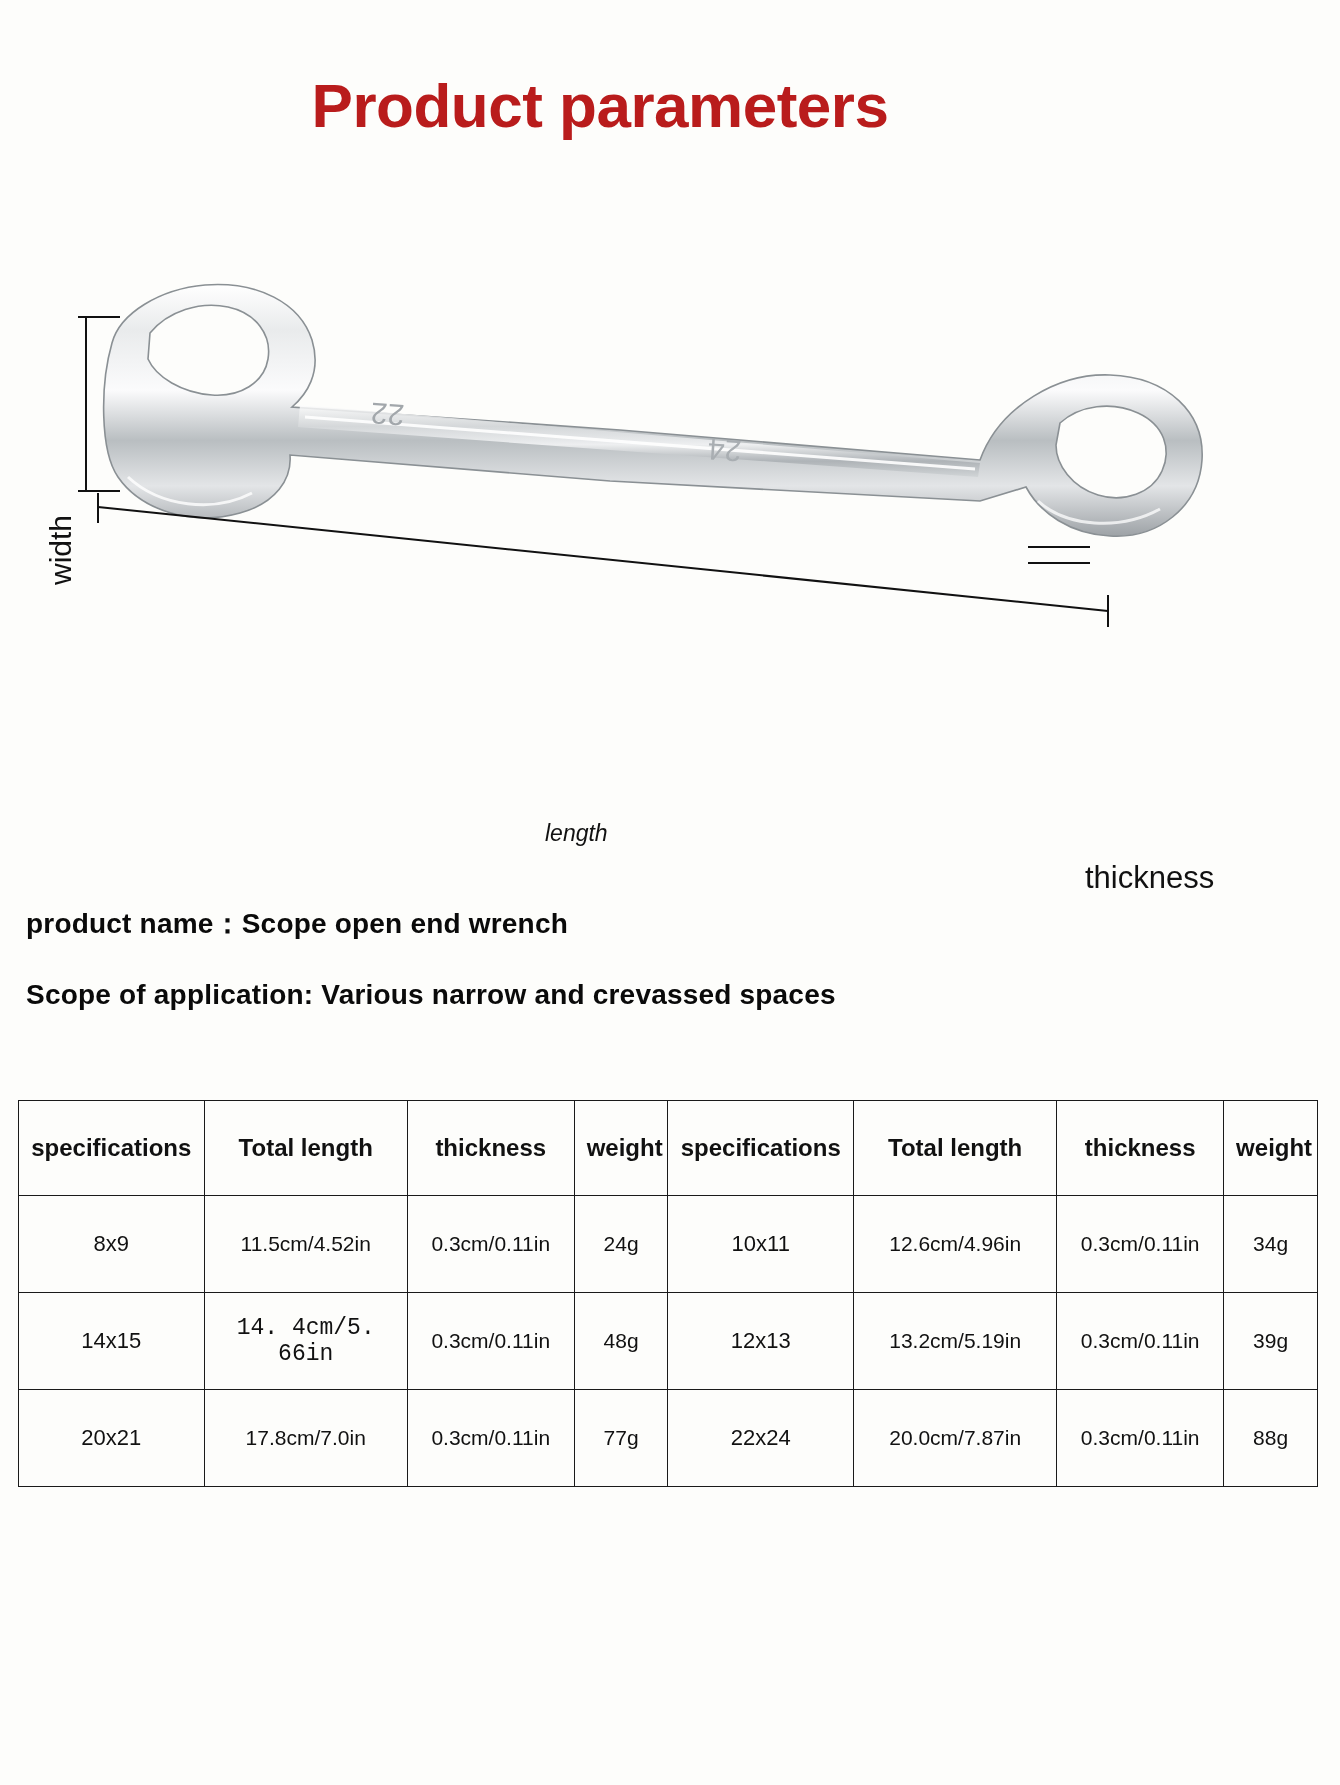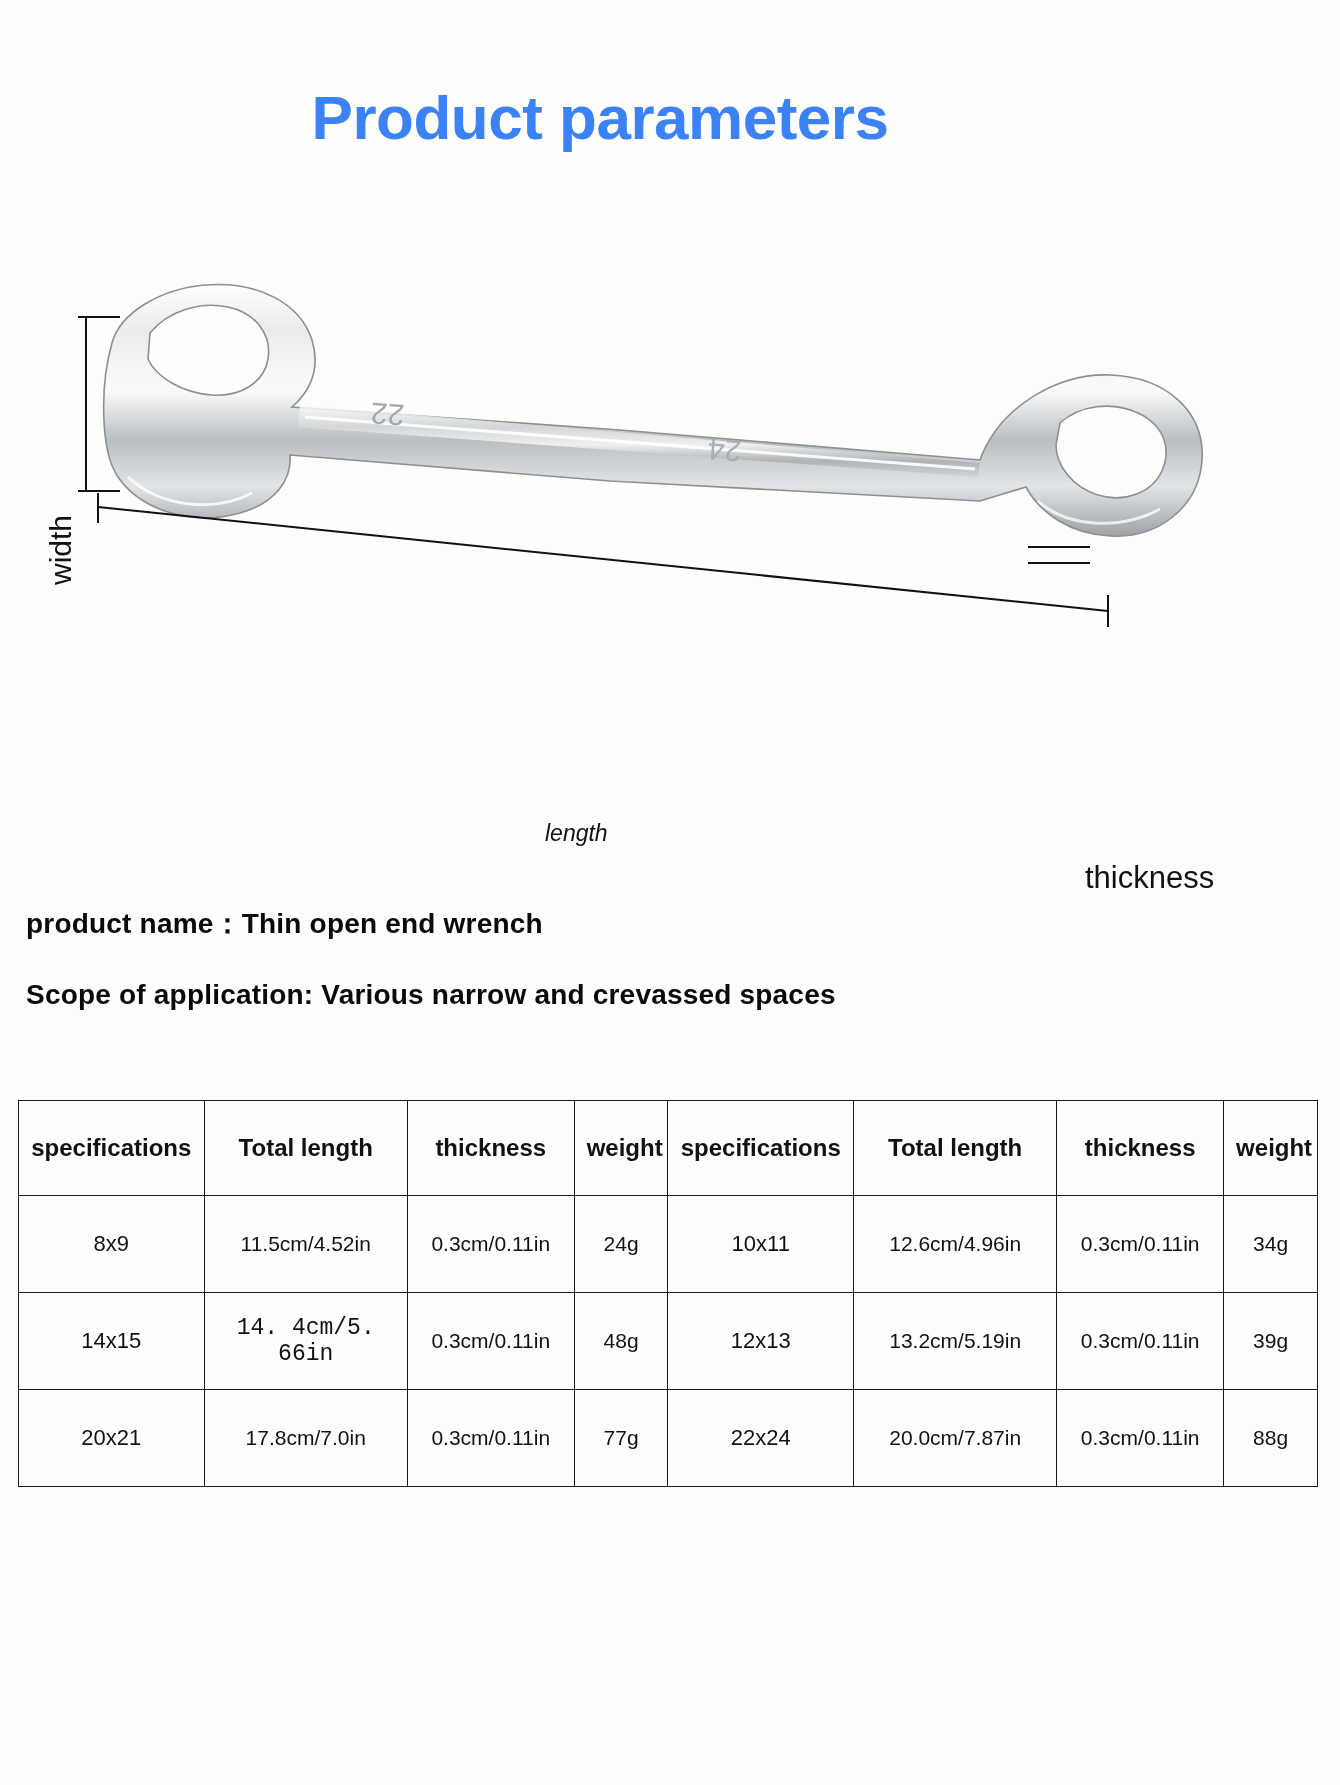--- a/index.html
+++ b/index.html
@@ -18,28 +18,28 @@
 
   .page {
     position: relative;
     width: 1340px;
     height: 1785px;
   }
 
   
   .title {
     position: absolute;
-    top: 82px;
+    top: 70px;
     left: 0;
     width: 1200px;
     text-align: center;
     font-size: 62px;
     font-weight: bold;
     letter-spacing: -0.5px;
-    color: #3b82f6;
+    color: #b91c1c;
   }
 
   
   .diagram {
     position: absolute;
     top: 255px;
     left: 0;
     width: 1340px;
     height: 450px;
   }
@@ -207,21 +207,21 @@
         <line x1="1028" y1="308" x2="1090" y2="308"></line>
       </g>
     </svg>
 
     <div class="label-width">width</div>
     <div class="label-length">length</div>
     <div class="label-thickness">thickness</div>
   </div>
 
   <div class="info">
-    <div class="info-line">product name：Thin open end wrench</div>
+    <div class="info-line">product name：Scope open end wrench</div>
     <div class="info-line">Scope of application: Various narrow and crevassed spaces</div>
   </div>
 
   <div class="table-wrap">
     <table class="spec">
       <colgroup>
         <col class="c-spec">
           <col class="c-len">
           <col class="c-thk">
           <col class="c-wt">

